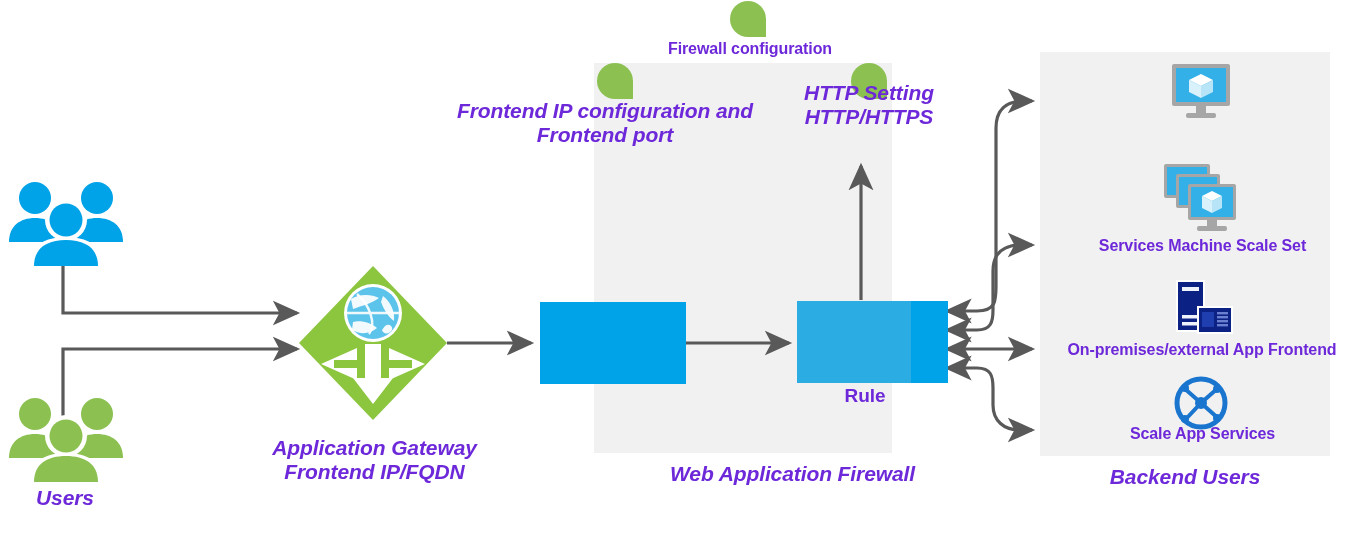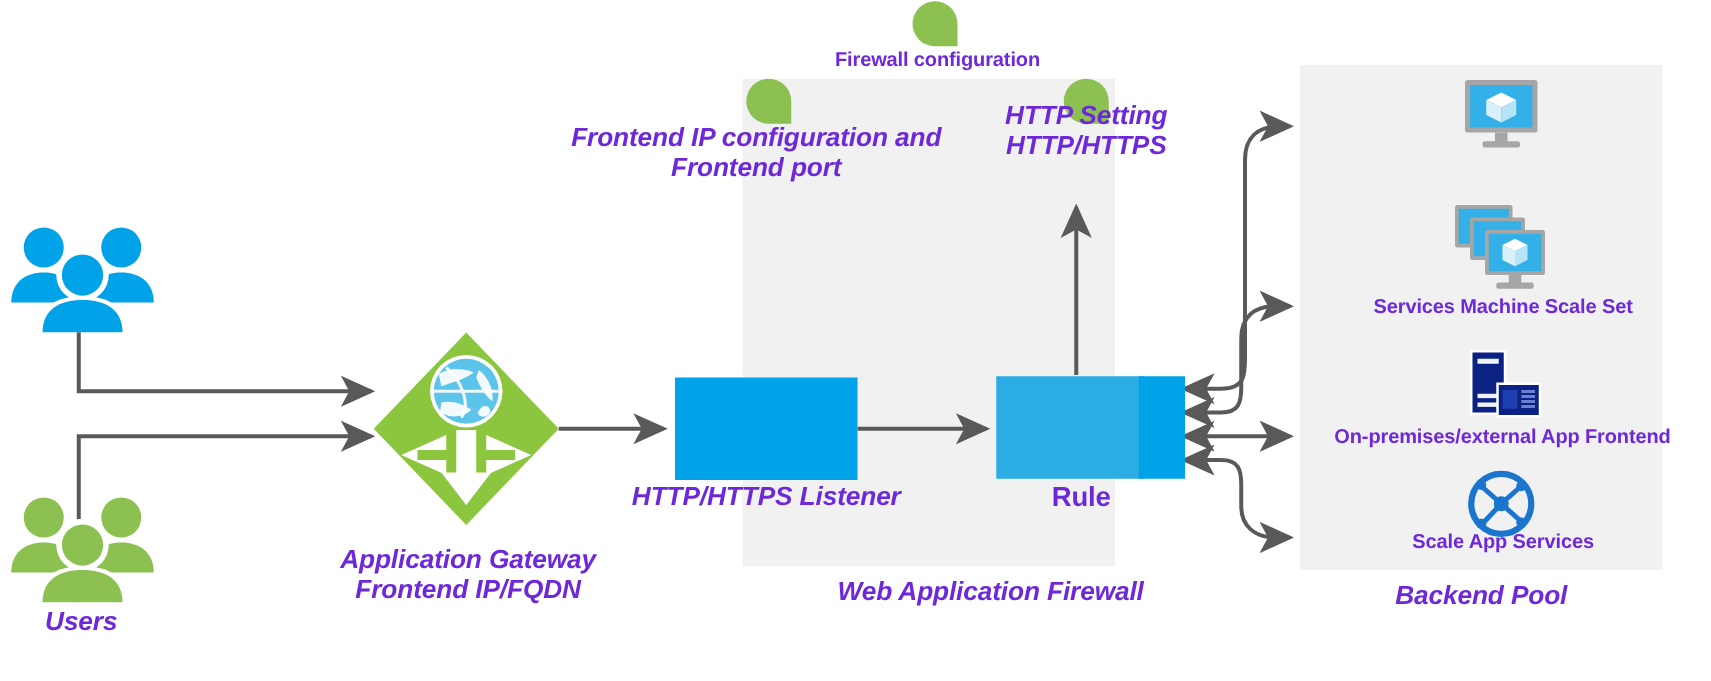--- a/index.html
+++ b/index.html
@@ -29,21 +29,21 @@
   .lbl {
     position: absolute;
     color: #6d28d9;
     font-weight: bold;
     text-align: center;
     line-height: 1.16;
     white-space: pre-line;
     letter-spacing: -0.1px;
   }
   .lbl-xl { font-size: 21px; font-style: italic; }
-  .lbl-lg { font-size: 22px; }
+  .lbl-lg { font-size: 19px; }
   .lbl-md { font-size: 16px; }
 
   
   .box-listener {
     position: absolute;
     background: #00a3e8;
   }
   .box-rule-main {
     position: absolute;
     background: #2bade4;
@@ -182,21 +182,20 @@
 
   <div class="teardrop" style="left:597px; top:63px;"></div>
   <div class="lbl lbl-xl" style="left:430px; top:99px; width:350px;">Frontend IP configuration and
 Frontend port</div>
 
   <div class="teardrop" style="left:851px; top:63px;"></div>
   <div class="lbl lbl-xl" style="left:789px; top:81px; width:160px;">HTTP Setting
 HTTP/HTTPS</div>
 
   <div class="box-listener" style="left:540px; top:302px; width:146px; height:82px;"></div>
-  <div class="lbl lbl-xl" style="left:483px; top:386px; width:260px;">HTTP/HTTPS Listener</div>
 
   <div class="box-rule-main" style="left:797px; top:301px; width:118px; height:82px;"></div>
   <div class="box-rule-strip" style="left:911px; top:301px; width:37px; height:82px;"></div>
   <div class="lbl lbl-lg" style="left:805px; top:385px; width:120px;">Rule</div>
 
   <div class="lbl lbl-xl" style="left:575px; top:462px; width:340px;text-align:right;">Web Application Firewall</div>
 
   <svg class="icon" style="left:1168px; top:62px;" width="66" height="60" viewBox="0 0 66 60">
     <rect x="4" y="2" width="58" height="42" rx="2" fill="#a6a6a6"></rect>
     <rect x="8" y="6" width="50" height="34" fill="#32b0e7"></rect>
@@ -253,15 +252,15 @@
     <g fill="#1a75cf">
       <circle cx="29" cy="28" r="6"></circle>
       <circle cx="13" cy="13" r="4"></circle>
       <circle cx="45" cy="14" r="4"></circle>
       <circle cx="45" cy="43" r="4"></circle>
       <circle cx="13" cy="44" r="4"></circle>
     </g>
   </svg>
   <div class="lbl lbl-md" style="left:1090px; top:425px; width:225px;">Scale App Services</div>
 
-  <div class="lbl lbl-xl" style="left:1045px; top:465px; width:280px;">Backend Pool</div>
+  <div class="lbl lbl-xl" style="left:1045px; top:465px; width:280px;">Backend Users</div>
 
 </div>
 
 </body></html>

